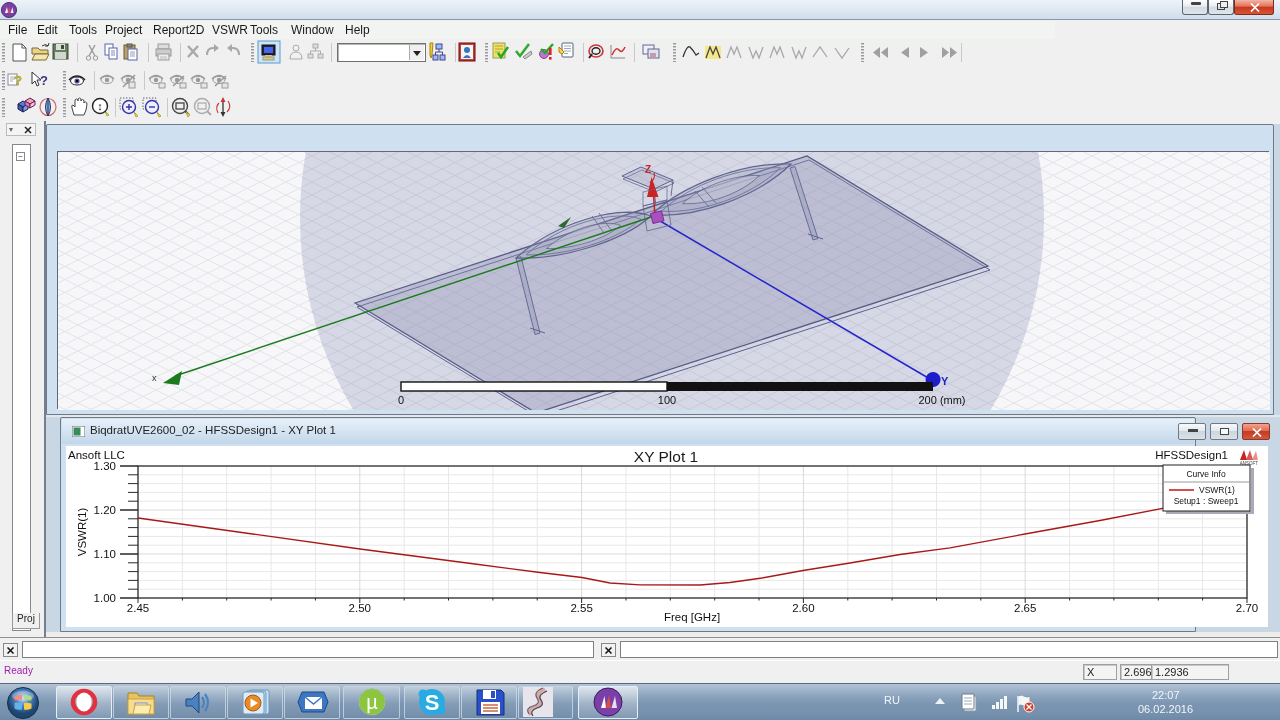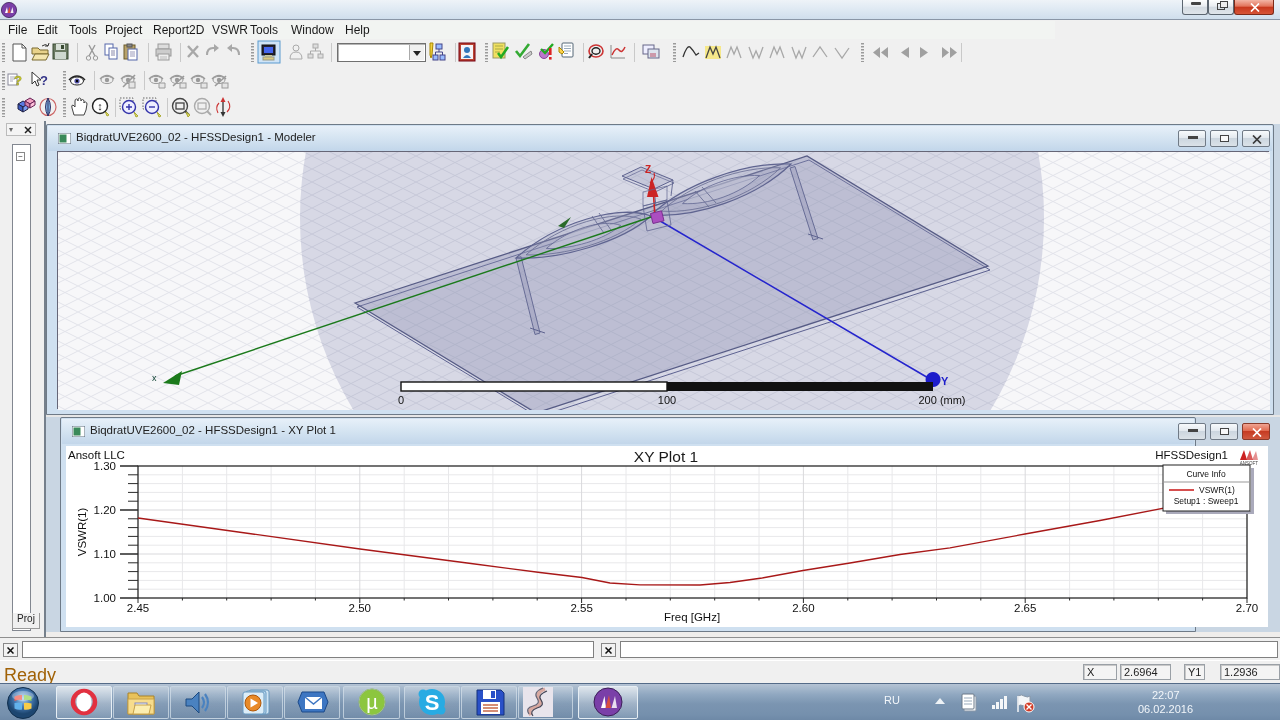--- a/index.html
+++ b/index.html
@@ -17,21 +17,21 @@
 #leftpanel{position:absolute;left:0;top:121px;width:44px;height:516px;background:#f0f0f0}
 #lp-head{position:absolute;left:6px;top:2px;width:30px;height:13px;border:1px solid #bbb;background:#f4f4f4}
 #lp-tree{position:absolute;left:12px;top:23px;width:19px;height:487px;background:#fff;border:1px solid #828790}
 #lp-exp{position:absolute;left:3px;top:7px;width:9px;height:9px;border:1px solid #888;background:#fff;font-size:8px;line-height:7px;text-align:center;color:#333}
 #lp-tab{position:absolute;left:12px;top:492px;width:28px;height:16px;background:#f0f0f0;border:1px solid #999;border-top:none;font-size:10px;color:#222;text-align:center}
 #mdi{position:absolute;left:44px;top:121px;width:1236px;height:516px;background:#c9d6e3;border-left:2px solid #75808c}
 .cwin{position:absolute;background:#cfe0f0;border:1px solid #6e7a87;border-radius:2px 2px 0 0}
 .ctitle{position:absolute;left:1px;top:1px;right:1px;height:25px;background:linear-gradient(#e7f0f9,#d6e5f2 45%,#c2d6ea);font-size:11.5px;color:#222}
 .cbtn{position:absolute;top:4px;width:28px;height:17px;border:1px solid #707a86;border-radius:2px;background:linear-gradient(#f7fafc,#e3e9ef 45%,#ccd6df 50%,#dbe2e8)}
 .cbtn.red{background:linear-gradient(#f0a492,#e06a50 45%,#c63b22 50%,#d0593f);border-color:#8a3a2a}
-#ready{position:absolute;left:4px;top:4px;font-size:18px;color:#a16207}
+#ready{position:absolute;left:4px;top:4px;font-size:10px;color:#a21caf}
 #statusbar{position:absolute;left:0;top:660px;width:1280px;height:23px;background:#f0f0f0;border-top:1px solid #fff}
 .sbox{position:absolute;top:3px;height:16px;border:1px solid #9aa0a6;box-shadow:inset 1px 1px 0 #c8c8c8;font-size:11px;color:#222;padding:1px 3px;background:#f4f4f4}
 #dock{position:absolute;left:0;top:637px;width:1280px;height:23px;background:#f0f0f0;border-top:1px solid #8f8f8f}
 .dx{position:absolute;top:5px;width:15px;height:14px;border:1px solid #888;background:#f2f2f2;font-size:9px;font-weight:bold;text-align:center;line-height:12px;color:#111}
 .dfield{position:absolute;top:3px;height:17px;background:#fff;border:1px solid #808080}
 #taskbar{position:absolute;left:0;top:683px;width:1280px;height:37px;background:linear-gradient(#b4c3d4,#8fa7c0 30%,#7b95b1 55%,#7590ad 85%,#6e89a7);border-top:1px solid #546b88}
 .tbtn{position:absolute;top:2px;width:56px;height:33px;border:1px solid rgba(210,222,232,.75);border-radius:2px;background:linear-gradient(rgba(255,255,255,.25),rgba(255,255,255,.08) 50%,rgba(120,140,165,.15))}
 .tbtn.on{background:linear-gradient(rgba(255,255,255,.6),rgba(255,255,255,.3) 50%,rgba(160,180,200,.3));border-color:#e6eef4}
 .tray{color:#f2f6fa;font-size:11px;position:absolute}
 </style></head>
@@ -385,38 +385,20 @@
     </div>
  <div id="lp-tab">Proj</div>
 </div>
 
 <div id="mdi">
  <div class="abs" style="left:0;top:0;width:1236px;height:3px;background:#f0f0f0"></div>
  <div class="abs" style="left:0;top:294px;width:1236px;height:2px;background:#e6e6e6"></div>
  <div class="abs" style="left:0;top:511px;width:1236px;height:5px;background:#efedeb"></div>
 
  <div class="cwin" id="modwin" style="left:0px;top:3px;width:1228px;height:291px">
-  <div class="ctitle">
-   <svg class="abs" style="left:10px;top:7px" width="13" height="11" viewBox="0 0 13 11">
-          <rect x="0" y="0" width="13" height="11" fill="#fff" stroke="#567" stroke-width="1"></rect>
-          <rect x="1.5" y="1.5" width="7" height="8" fill="#3a8a5a"></rect>
-        </svg>
-   <span class="abs" style="left:28px;top:5px">BiqdratUVE2600_02 - HFSSDesign1 - Modeler</span>
-   <div class="cbtn" style="left:1130px">
-          <span class="abs" style="left:9px;top:5px;width:10px;height:3px;background:#444"></span>
-        </div>
-   <div class="cbtn" style="left:1162px">
-          <span class="abs" style="left:9px;top:4px;width:9px;height:7px;border:1.5px solid #444;background:#f8f8f8"></span>
-        </div>
-   <div class="cbtn" style="left:1194px">
-          <svg class="abs" style="left:9px;top:4px" width="10" height="9" viewBox="0 0 10 9">
-            <path d="M1,0.5 L9,8.5 M9,0.5 L1,8.5" stroke="#3a3a3a" stroke-width="1.7"></path>
-          </svg>
-        </div>
-  </div>
   <div class="abs" id="viewport" style="left:10px;top:26px;width:1212px;height:258px;border:1px solid #667;background:#f6f6f8">
   <svg width="1212" height="258" viewBox="58 152 1212 258" style="position:absolute;left:0;top:0">
    <defs>
     <pattern id="iso" width="26" height="13" patternUnits="userSpaceOnUse">
      <path d="M0,0 L26,13 M0,13 L26,0" stroke="#e2e3ea" stroke-width="1" fill="none"></path>
     </pattern>
     <pattern id="iso2" width="26" height="13" patternUnits="userSpaceOnUse">
      <path d="M0,0 L26,13 M0,13 L26,0" stroke="#c6c8d8" stroke-width="1" fill="none"></path>
     </pattern>
     <clipPath id="circ">
@@ -571,21 +553,21 @@
         <path d="M0.5,0.5 L6.5,6.5 M6.5,0.5 L0.5,6.5" stroke="#111" stroke-width="1.5"></path>
       </svg></div>
  <div class="dfield" style="left:620px;width:658px"></div>
 </div>
 
 <div id="statusbar">
  <div id="ready">Ready</div>
  <div class="sbox" style="left:1083px;width:34px">X</div>
  <div class="sbox" style="left:1120px;width:51px">2.6964</div>
  <div class="sbox" style="left:1184px;width:21px">Y1</div>
- <div class="sbox" style="left:1220px;width:60px">1.2936</div>
+ <div class="sbox" style="left:1151px;width:78px">1.2936</div>
 </div>
 
 <div id="taskbar">
 
  <svg class="abs" style="left:6px;top:2px" width="34" height="34" viewBox="0 0 34 34">
   <defs>
         <radialGradient id="orb" cx="50%" cy="35%">
           <stop offset="0%" stop-color="#aed2f0"></stop>
           <stop offset="55%" stop-color="#4679b2"></stop>
           <stop offset="100%" stop-color="#1d4670"></stop>

